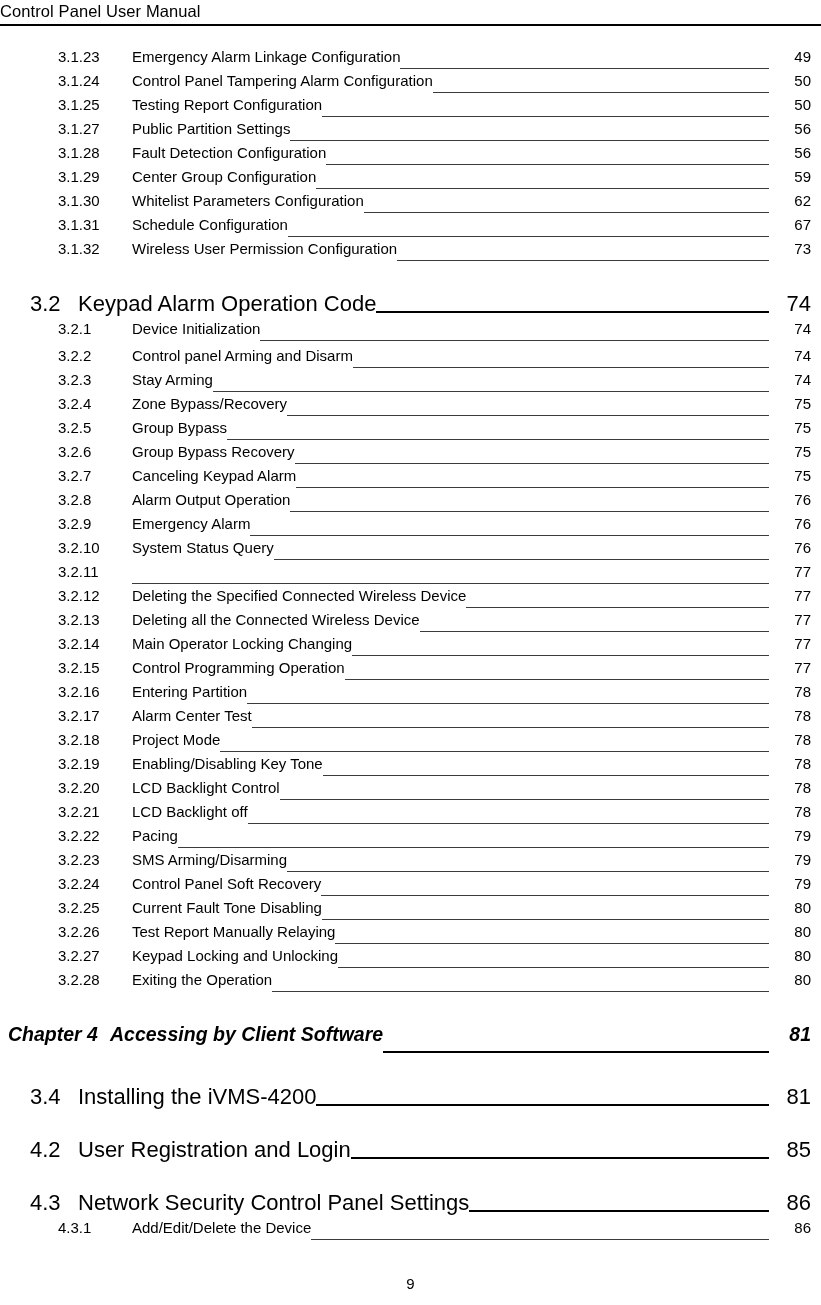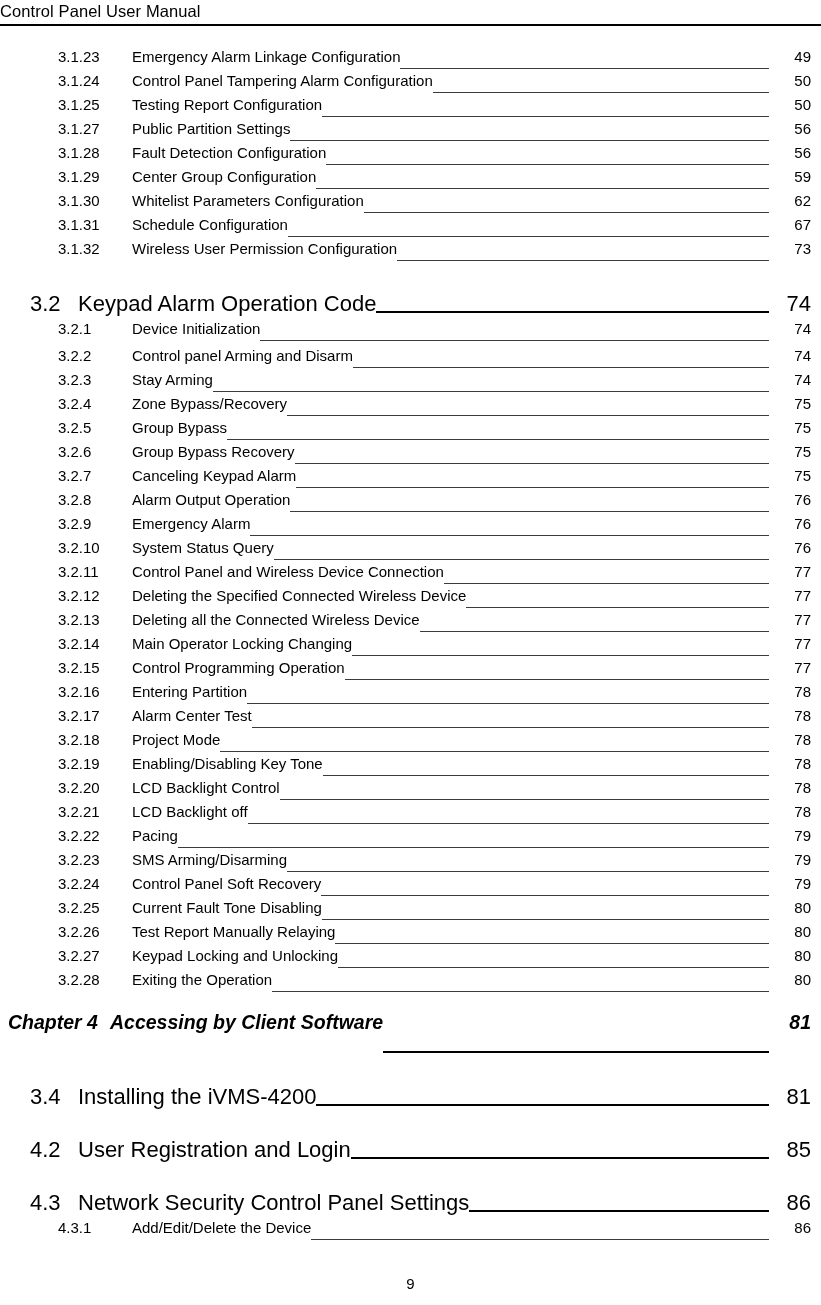--- a/index.html
+++ b/index.html
@@ -127,20 +127,21 @@
     width: 34px;
     margin-left: 8px;
   }
 
   
   .lvl1 {
     height: 46px;
     font-size: 19.5px;
     font-weight: bold;
     font-style: italic;
+    align-items: center;
   }
   .lvl1 .toc-num {
     width: 102px;
     margin-left: 8px;
   }
   .lvl1 .toc-leader {
     margin-bottom: 4px;
   }
   .lvl1 .toc-leader::after {
     border-bottom-width: 2.6px;
@@ -294,21 +295,20 @@
       <span class="toc-page">76</span>
     </div>
     <div class="toc-entry lvl3">
       <span class="toc-num">3.2.10</span>
       <span class="toc-label">System Status Query</span>
       <span class="toc-leader"></span>
       <span class="toc-page">76</span>
     </div>
     <div class="toc-entry lvl3">
       <span class="toc-num">3.2.11</span>
-      <span class="toc-label">Control Panel and Wireless Device Connection</span>
       <span class="toc-leader"></span>
       <span class="toc-page">77</span>
     </div>
     <div class="toc-entry lvl3">
       <span class="toc-num">3.2.12</span>
       <span class="toc-label">Deleting the Specified Connected Wireless Device</span>
       <span class="toc-leader"></span>
       <span class="toc-page">77</span>
     </div>
     <div class="toc-entry lvl3">

